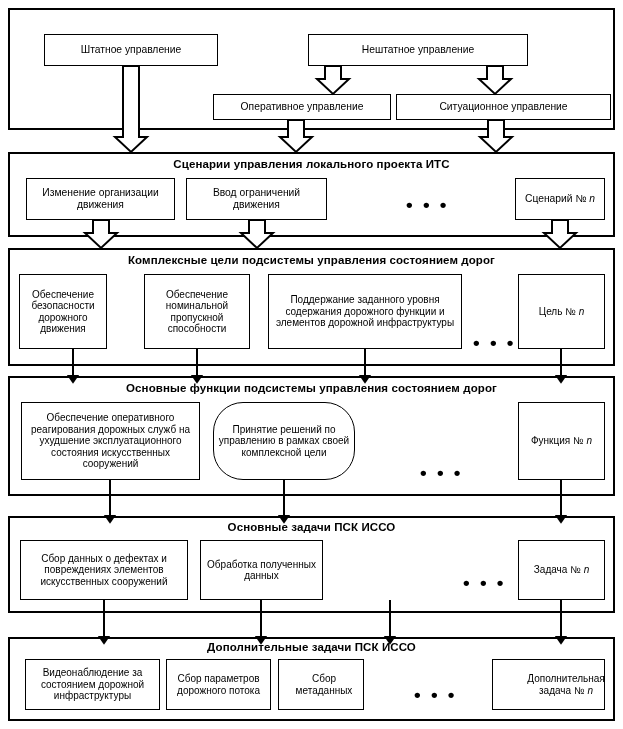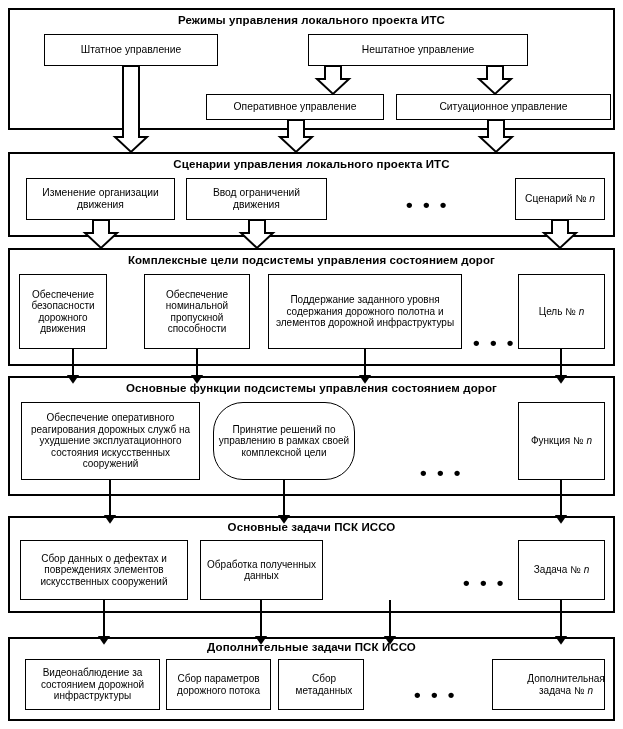--- a/index.html
+++ b/index.html
@@ -16,29 +16,28 @@
   .ital{font-style:italic;}
   svg.links{position:absolute;left:0;top:0;width:623px;height:729px;pointer-events:none;}
 </style>
 </head>
 <body>
 
 <div id="stage">
 
   <div class="container" style="left:8px;top:8px;width:607px;height:122px;">
   </div>
-  <div class="ctitle" style="left:8px;top:14px;width:607px;">Режимы управления локального проекта ИТС</div>
 
   <div class="box" style="left:44px;top:34px;width:174px;height:32px;">
     <span>Штатное управление</span>
   </div>
   <div class="box" style="left:308px;top:34px;width:220px;height:32px;">
     <span>Нештатное управление</span>
   </div>
-  <div class="box" style="left:206px;top:94px;width:178px;height:26px;">
+  <div class="box" style="left:213px;top:94px;width:178px;height:26px;">
     <span>Оперативное управление</span>
   </div>
   <div class="box" style="left:396px;top:94px;width:215px;height:26px;">
     <span>Ситуационное управление</span>
   </div>
 
   <div class="container" style="left:8px;top:152px;width:607px;height:85px;"></div>
   <div class="ctitle" style="left:8px;top:158px;width:607px;">Сценарии управления локального проекта ИТС</div>
 
   <div class="box" style="left:26px;top:178px;width:149px;height:42px;">
@@ -55,21 +54,21 @@
   <div class="container" style="left:8px;top:248px;width:607px;height:118px;"></div>
   <div class="ctitle" style="left:8px;top:254px;width:607px;">Комплексные цели подсистемы управления состоянием дорог</div>
 
   <div class="box small" style="left:19px;top:274px;width:88px;height:75px;">
     <span>Обеспечение безопасности дорожного движения</span>
   </div>
   <div class="box small" style="left:144px;top:274px;width:106px;height:75px;">
     <span>Обеспечение номинальной пропускной способности</span>
   </div>
   <div class="box small" style="left:268px;top:274px;width:194px;height:75px;">
-    <span>Поддержание заданного уровня содержания дорожного полотна и элементов дорожной инфраструктуры</span>
+    <span>Поддержание заданного уровня содержания дорожного функции и элементов дорожной инфраструктуры</span>
   </div>
   <div class="box small" style="left:518px;top:274px;width:87px;height:75px;">
     <span>Цель № <span class="ital">n</span></span>
   </div>
   <div class="dots" style="left:473px;top:338px;">• • •</div>
 
   <div class="container" style="left:8px;top:376px;width:607px;height:120px;"></div>
   <div class="ctitle" style="left:8px;top:382px;width:607px;">Основные функции подсистемы управления состоянием дорог</div>
 
   <div class="box small" style="left:21px;top:402px;width:179px;height:78px;">

